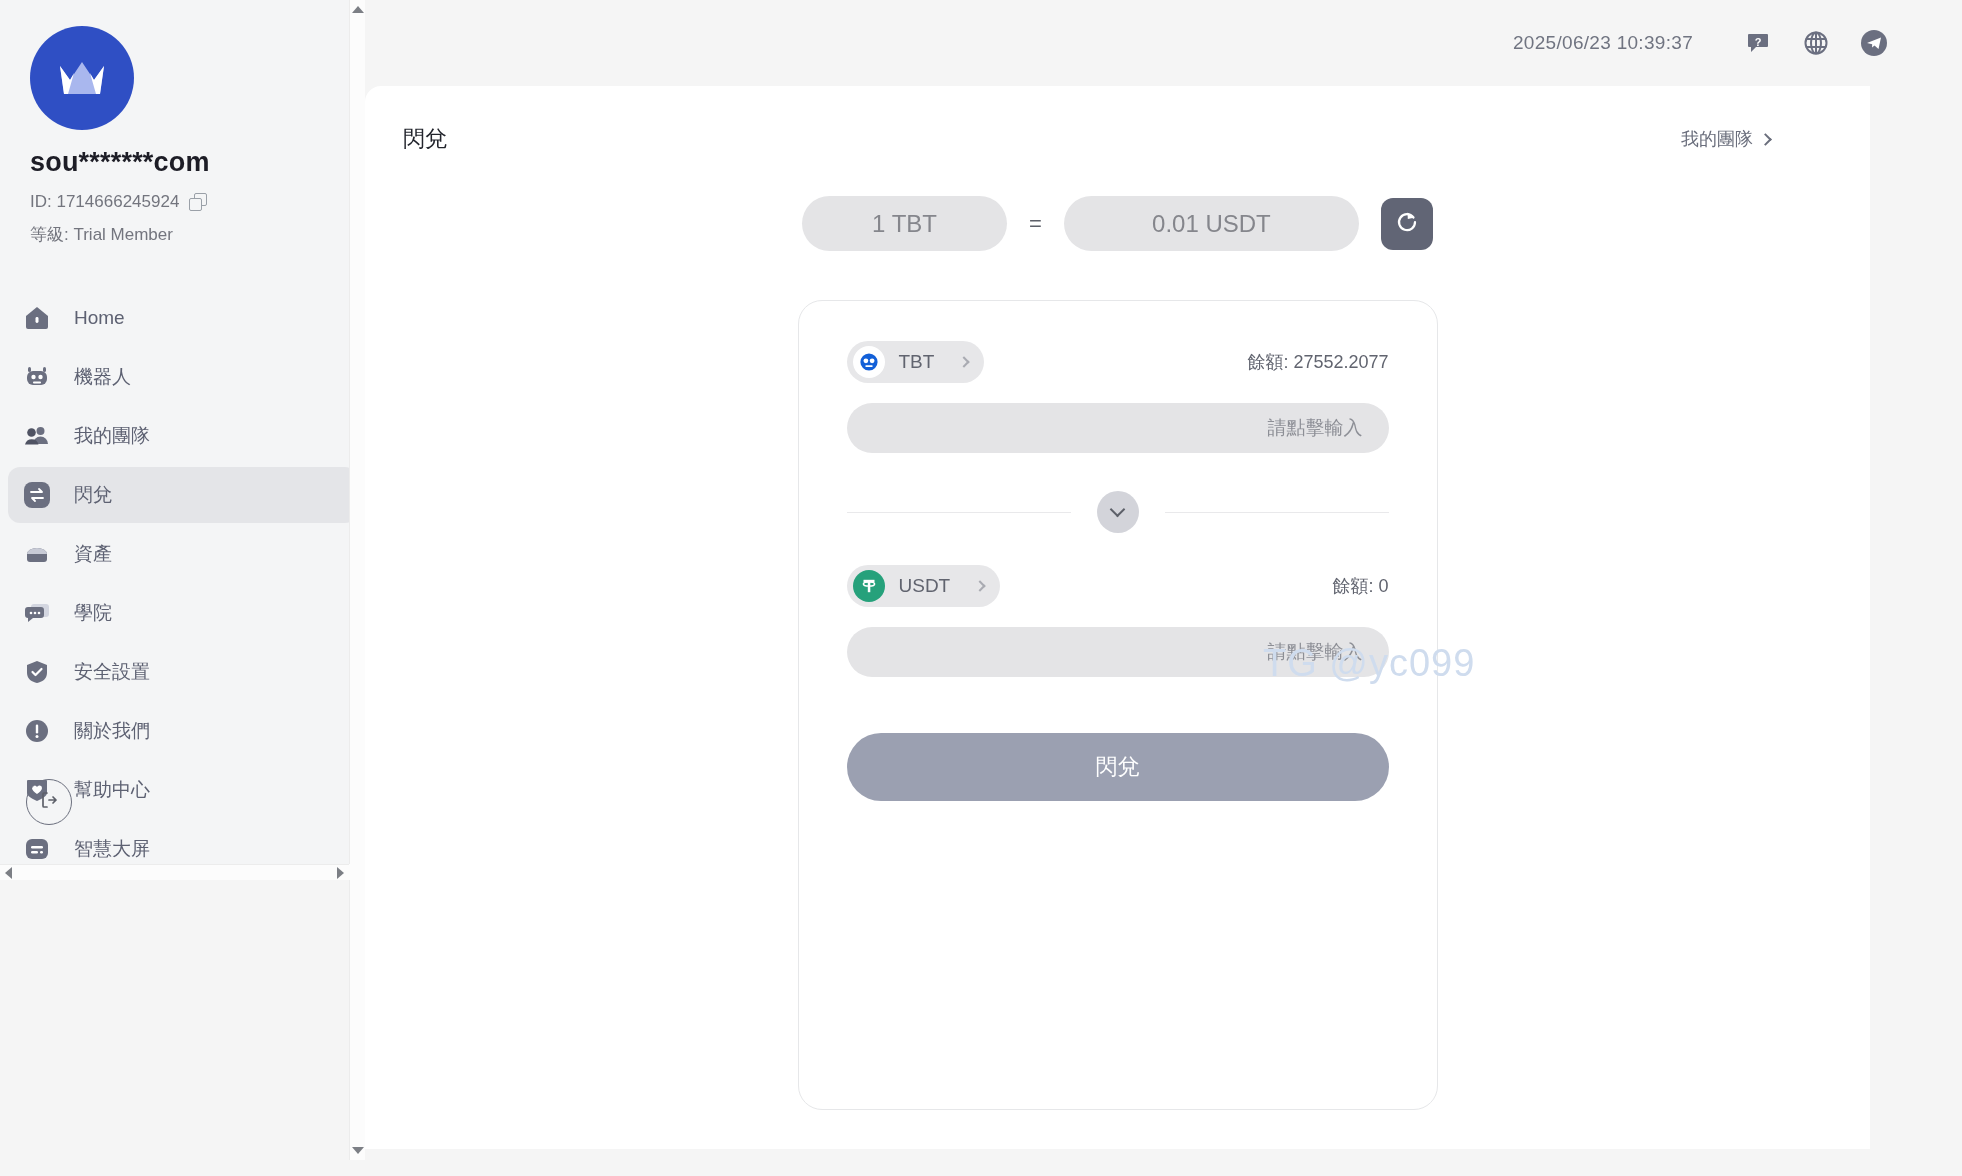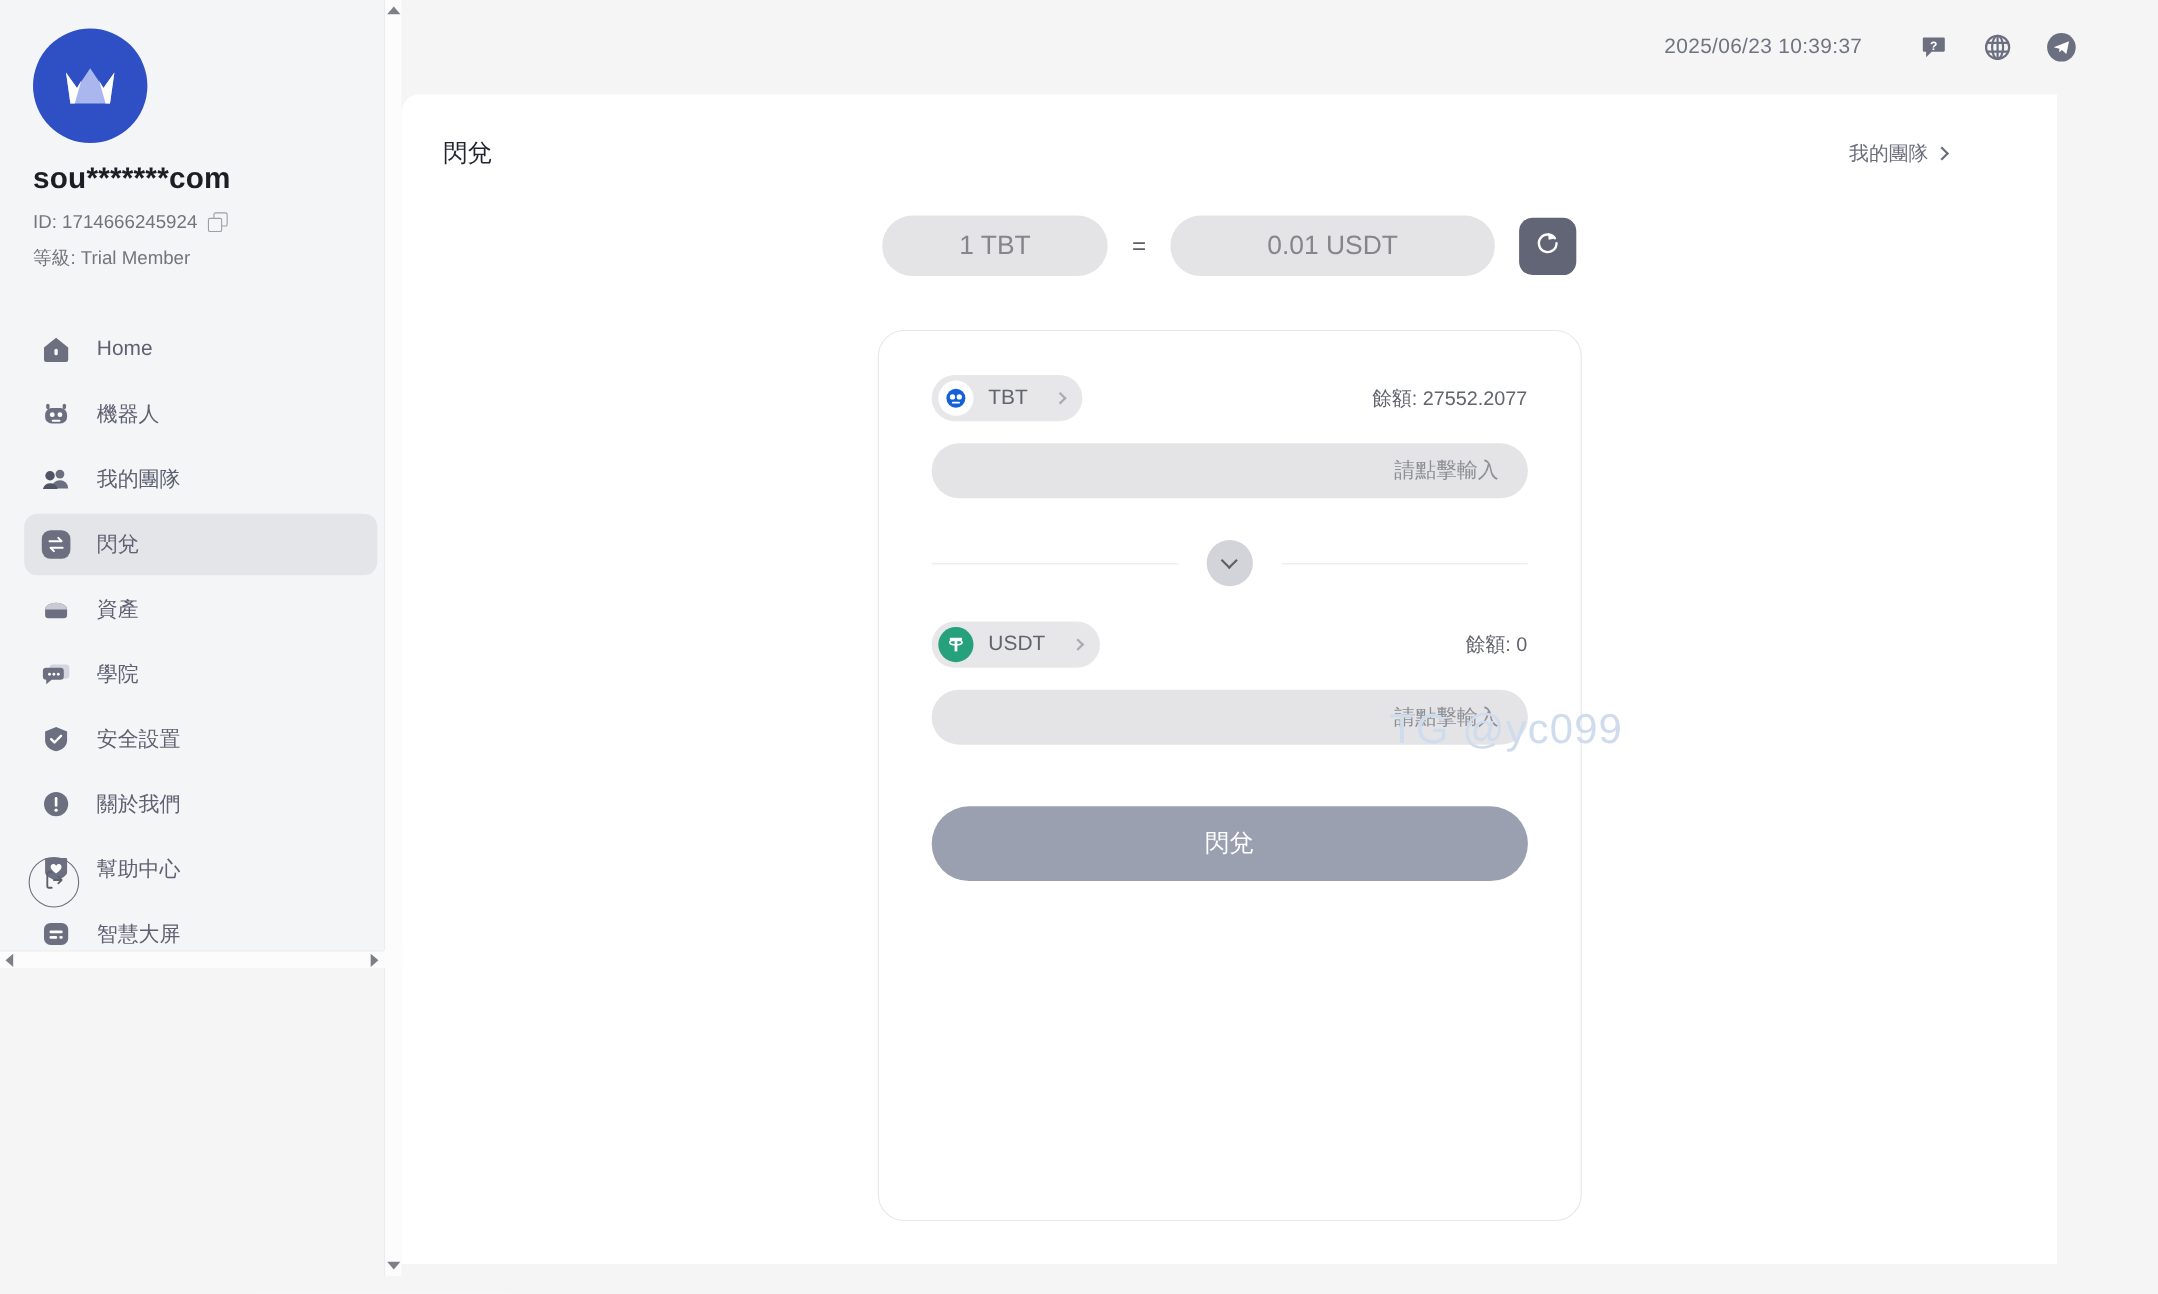--- a/index.html
+++ b/index.html
@@ -36,21 +36,21 @@
   .idrow { display:flex; align-items:center; gap:10px; margin-bottom: 11px; }
   .idtext { font-size: 17px; color: #73757e; }
   .copy-icon { width: 17px; height: 17px; position: relative; display:inline-block; }
   .copy-icon::before, .copy-icon::after {
     content:""; position:absolute; border:1.6px solid #9aa0a8; border-radius:2px;
   }
   .copy-icon::before { width:11px; height:11px; left:0; top:5px; background:#f4f5f6; z-index:2; }
   .copy-icon::after  { width:11px; height:11px; left:5px; top:0; }
   .levelrow { font-size: 17px; color: #73757e; }
 
-  .nav { margin-top: 44px; padding: 0 22px; }
+  .nav { margin-top: 44px; padding: 0 8px; }
   .nav-item {
     display: flex; align-items: center; gap: 22px;
     height: 56px; padding: 0 14px; border-radius: 12px;
     margin-bottom: 3px; cursor: pointer;
   }
   .nav-item.active { background: #e4e5e8; }
   .nav-item .label { font-size: 19px; color: #5d6172; }
   .nav-ico { width: 30px; height: 30px; flex: 0 0 30px; display:flex; align-items:center; justify-content:center; }
   .nav-ico svg { display:block; }
 

